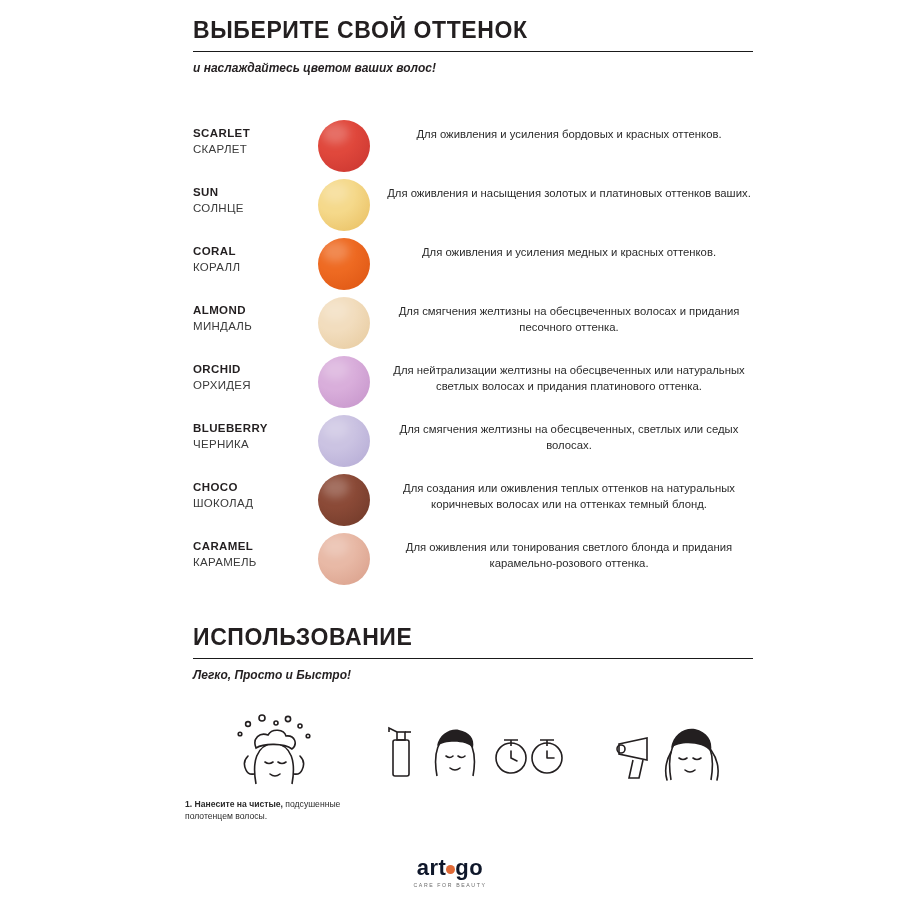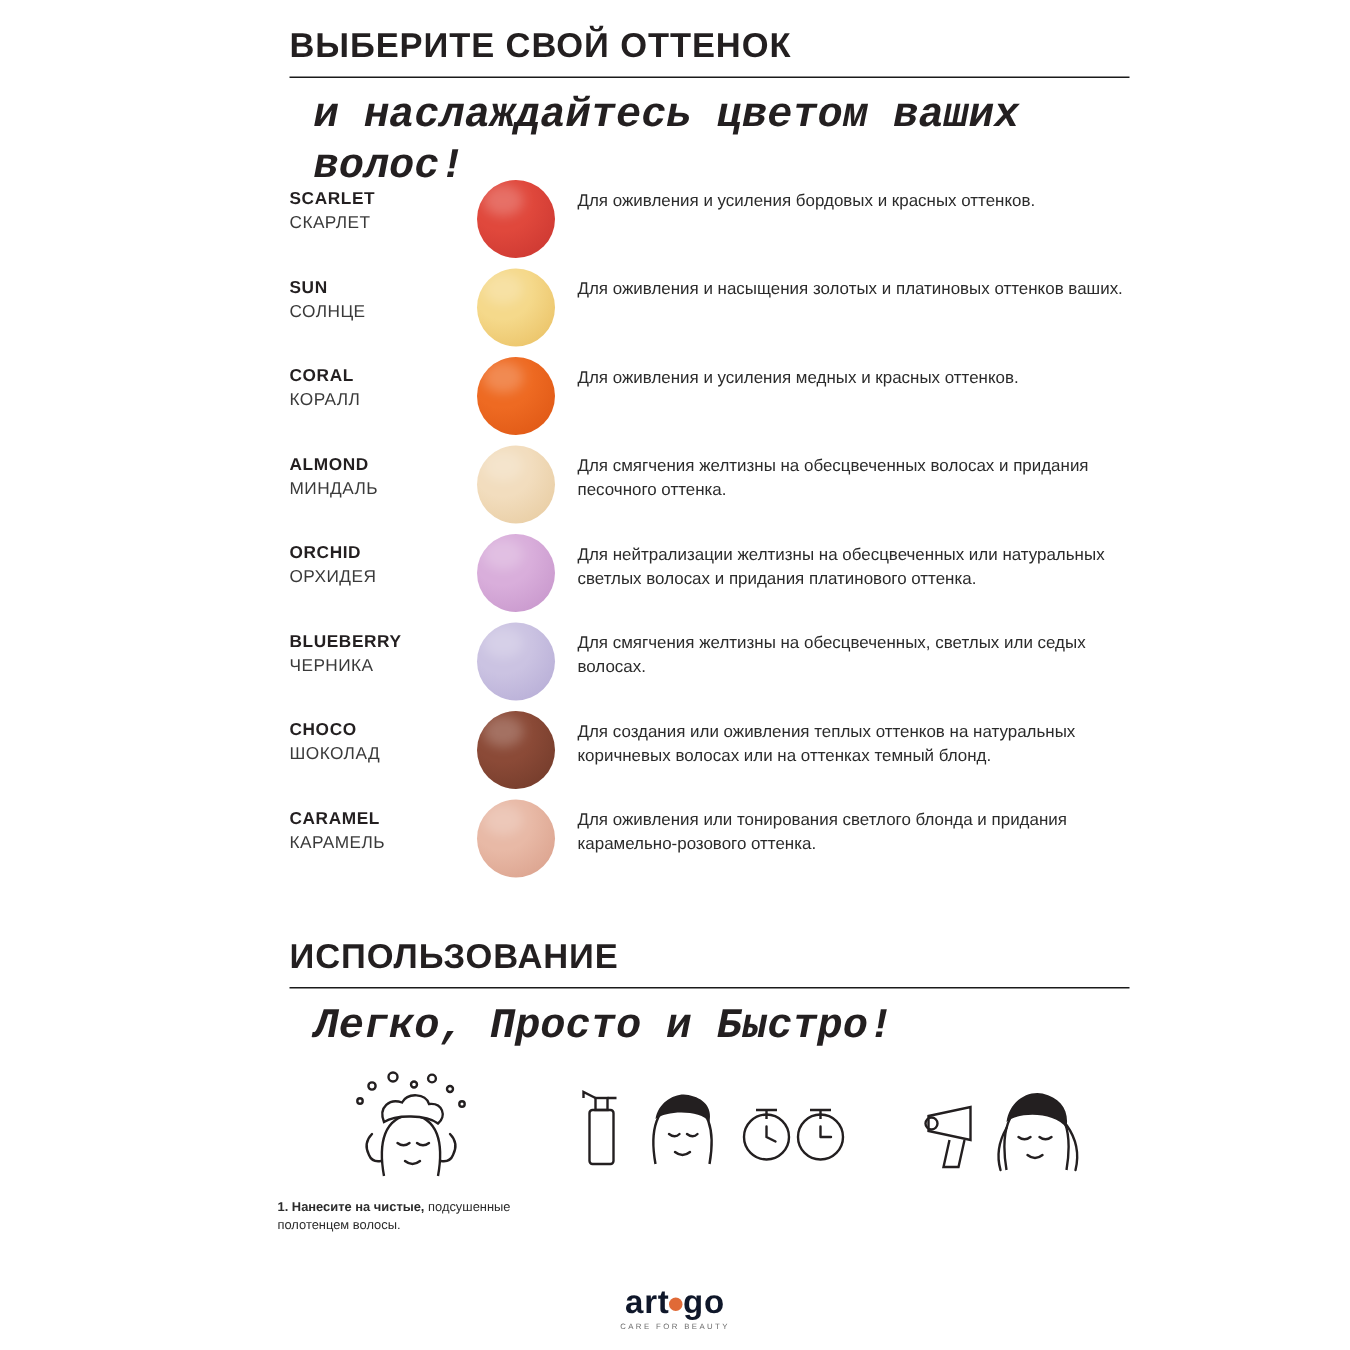--- a/index.html
+++ b/index.html
@@ -38,26 +38,26 @@
     padding: 0 0 8px 0;
     line-height: 1.1;
   }
   .sec-rule {
     border: none;
     border-top: 1px solid #1a1a1a;
     margin: 0;
     width: 100%;
   }
   .sec-sub {
-    font-family: Liberation Mono, monospace;
+    font-family: Liberation Sans, sans-serif;
     font-style: italic;
     font-weight: bold;
-    font-size: 28px;
+    font-size: 12px;
     color: #231f20;
-    margin: 9px 0 0 16px;
+    margin: 9px 0 0 0;
     line-height: 1.2;
   }
 
   
   .shades {
     position: absolute;
     left: 193px;
     top: 120px;
     width: 560px;
   }
@@ -111,20 +111,21 @@
     border-radius: 50%;
     background: rgba(255,255,255,0.22);
     filter: blur(4px);
   }
   .shade-desc {
     flex: 1;
     padding-top: 6px;
     font-size: 11.3px;
     line-height: 1.45;
     color: #2b2b2b;
+    text-align: center;
   }
 
   
   .section-2 {
     position: absolute;
     left: 193px;
     top: 625px;
     width: 560px;
   }
   .steps {

